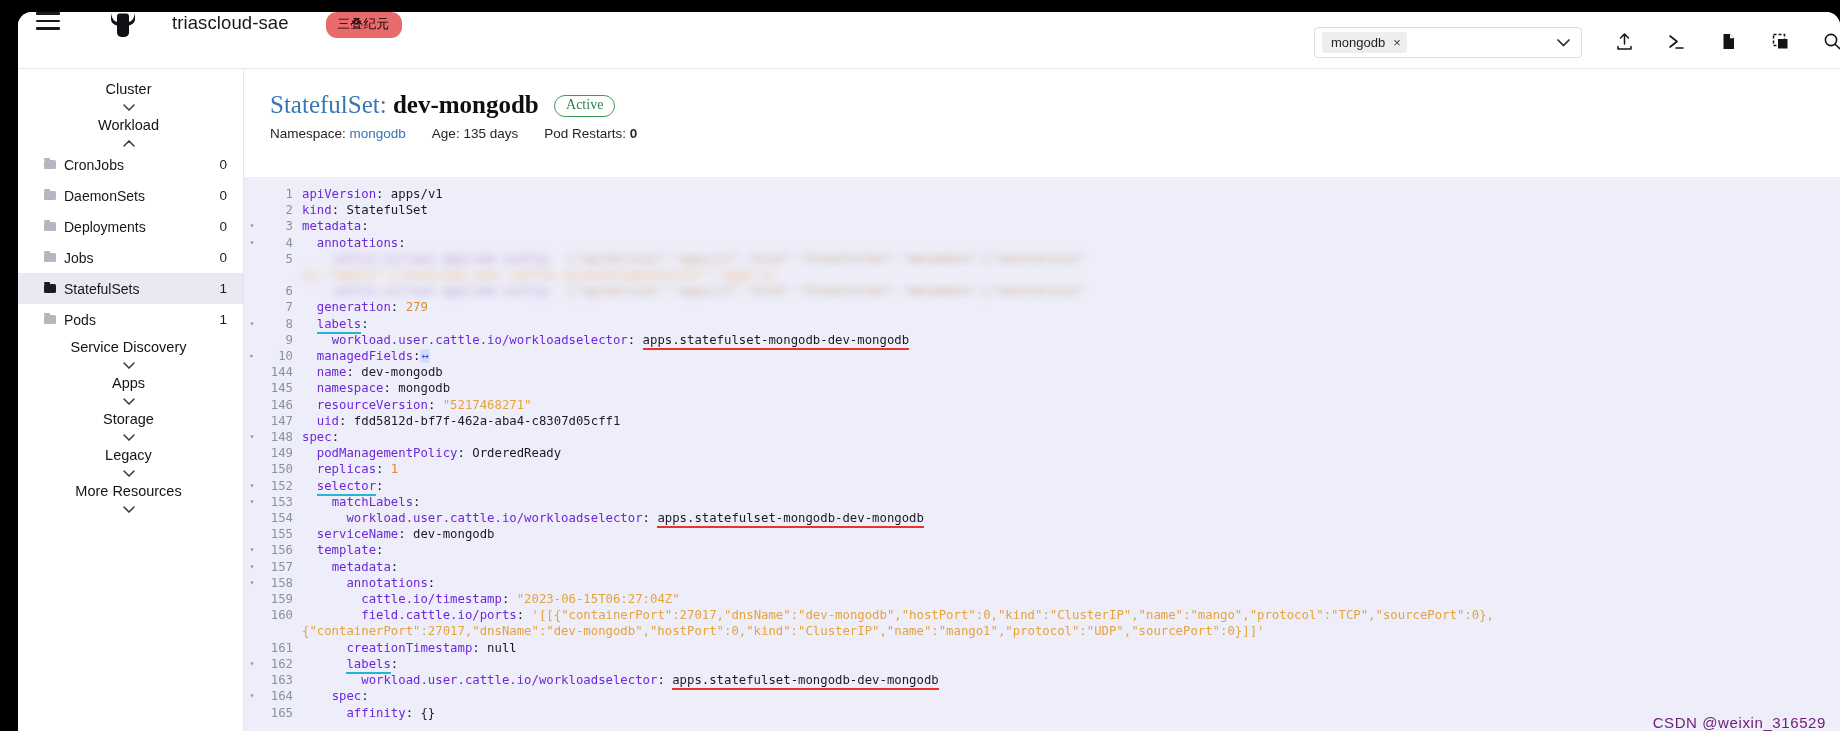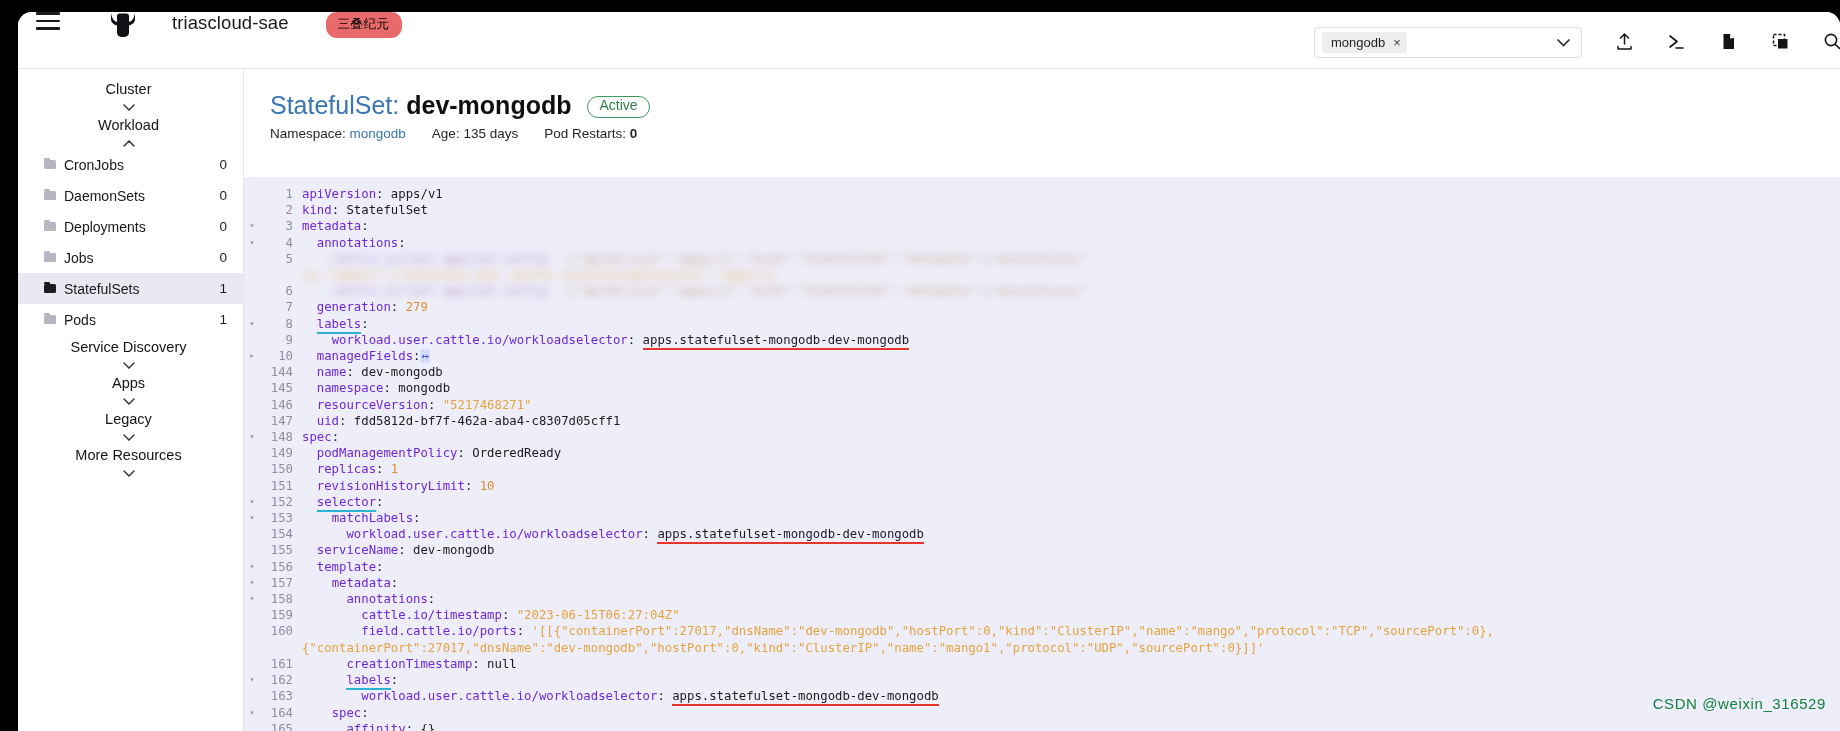--- a/index.html
+++ b/index.html
@@ -132,20 +132,21 @@
   .leaf .cnt { font-size: 13.5px; color: #1b1b22; }
 
   
   #main { flex: 1; position: relative; overflow: hidden; background: #fff; }
 
   #page-head { padding: 22px 0 0 26px; }
   h1.title {
     margin: 0; font-weight: 400;
     font-size: 25px; line-height: 1.12;
     color: #0f0f12;
+    font-family: Liberation Serif, serif;
   }
   h1.title .kind { color: #3976b4; }
   h1.title .name { font-weight: bold; }
   .state-pill {
     display: inline-block;
     border: 1px solid #3c9c5a;
     color: #2f7f48;
     border-radius: 12px;
     font-size: 14px;
     padding: 1px 11px 3px;
@@ -194,23 +195,23 @@
   .blurred {
     filter: blur(4.2px);
     color: #b08a5e;
     opacity: .72;
   }
   .blurred .kk { color: #9a6fb0; }
   .wrapline { padding-left: 58px; white-space: pre; color: #e6a23c; }
 
   #watermark {
     position: absolute;
-    right: 14px; bottom: 19px;
+    right: 14px; bottom: 0;
     font-size: 15px;
-    color: #15803d;
+    color: #701a75;
     letter-spacing: .6px;
     font-family: "Liberation Sans", sans-serif;
     pointer-events: none;
   }
 </style>
 </head>
 <body>
 
 <div id="window">
 
@@ -331,20 +332,28 @@
       <div class="sec">
         <span class="lbl">Service Discovery</span>
         <span class="chev">
           <svg width="12" height="7" viewBox="0 0 12 7">
               <path d="M1 1 L6 6 L11 1" stroke="#3a3a3a" stroke-width="1.5" fill="none" stroke-linecap="round"></path>
             </svg>
         </span>
       </div>
       <div class="sec">
         <span class="lbl">Apps</span>
+        <span class="chev">
+          <svg width="12" height="7" viewBox="0 0 12 7">
+              <path d="M1 1 L6 6 L11 1" stroke="#3a3a3a" stroke-width="1.5" fill="none" stroke-linecap="round"></path>
+            </svg>
+        </span>
+      </div>
+      <div class="sec">
+        <span class="lbl">Storage</span>
         <span class="chev">
           <svg width="12" height="7" viewBox="0 0 12 7">
               <path d="M1 1 L6 6 L11 1" stroke="#3a3a3a" stroke-width="1.5" fill="none" stroke-linecap="round"></path>
             </svg>
         </span>
       </div>
       <div class="sec">
         <span class="lbl">Legacy</span>
         <span class="chev">
           <svg width="12" height="7" viewBox="0 0 12 7">
@@ -398,21 +407,20 @@
           <div class="ln"><span class="fold">▾</span><span class="gut">8</span><span class="code-txt">  <span class="k ul-blue">labels</span><span class="p">:</span></span></div>
           <div class="ln"><span class="fold"></span><span class="gut">9</span><span class="code-txt">    <span class="k">workload.user.cattle.io/workloadselector</span><span class="p">: </span><span class="v ul-red">apps.statefulset-mongodb-dev-mongodb</span></span></div>
           <div class="ln"><span class="fold">▸</span><span class="gut">10</span><span class="code-txt">  <span class="k">managedFields</span><span class="p">:</span><span class="expand">↔</span></span></div>
           <div class="ln"><span class="fold"></span><span class="gut">144</span><span class="code-txt">  <span class="k">name</span><span class="p">: </span><span class="v">dev-mongodb</span></span></div>
           <div class="ln"><span class="fold"></span><span class="gut">145</span><span class="code-txt">  <span class="k">namespace</span><span class="p">: </span><span class="v">mongodb</span></span></div>
           <div class="ln"><span class="fold"></span><span class="gut">146</span><span class="code-txt">  <span class="k">resourceVersion</span><span class="p">: </span><span class="s">"5217468271"</span></span></div>
           <div class="ln"><span class="fold"></span><span class="gut">147</span><span class="code-txt">  <span class="k">uid</span><span class="p">: </span><span class="v">fdd5812d-bf7f-462a-aba4-c8307d05cff1</span></span></div>
           <div class="ln"><span class="fold">▾</span><span class="gut">148</span><span class="code-txt"><span class="k">spec</span><span class="p">:</span></span></div>
           <div class="ln"><span class="fold"></span><span class="gut">149</span><span class="code-txt">  <span class="k">podManagementPolicy</span><span class="p">: </span><span class="v">OrderedReady</span></span></div>
           <div class="ln"><span class="fold"></span><span class="gut">150</span><span class="code-txt">  <span class="k">replicas</span><span class="p">: </span><span class="n">1</span></span></div>
-          <div class="ln"><span class="fold"></span><span class="gut">151</span><span class="code-txt">  <span class="k">revisionHistoryLimit</span><span class="p">: </span><span class="n">10</span></span></div>
           <div class="ln"><span class="fold">▾</span><span class="gut">152</span><span class="code-txt">  <span class="k ul-blue">selector</span><span class="p">:</span></span></div>
           <div class="ln"><span class="fold">▾</span><span class="gut">153</span><span class="code-txt">    <span class="k">matchLabels</span><span class="p">:</span></span></div>
           <div class="ln"><span class="fold"></span><span class="gut">154</span><span class="code-txt">      <span class="k">workload.user.cattle.io/workloadselector</span><span class="p">: </span><span class="v ul-red">apps.statefulset-mongodb-dev-mongodb</span></span></div>
           <div class="ln"><span class="fold"></span><span class="gut">155</span><span class="code-txt">  <span class="k">serviceName</span><span class="p">: </span><span class="v">dev-mongodb</span></span></div>
           <div class="ln"><span class="fold">▾</span><span class="gut">156</span><span class="code-txt">  <span class="k">template</span><span class="p">:</span></span></div>
           <div class="ln"><span class="fold">▾</span><span class="gut">157</span><span class="code-txt">    <span class="k">metadata</span><span class="p">:</span></span></div>
           <div class="ln"><span class="fold">▾</span><span class="gut">158</span><span class="code-txt">      <span class="k">annotations</span><span class="p">:</span></span></div>
           <div class="ln"><span class="fold"></span><span class="gut">159</span><span class="code-txt">        <span class="k">cattle.io/timestamp</span><span class="p">: </span><span class="s">"2023-06-15T06:27:04Z"</span></span></div>
           <div class="ln"><span class="fold"></span><span class="gut">160</span><span class="code-txt">        <span class="k">field.cattle.io/ports</span><span class="p">: </span><span class="s">'[[{"containerPort":27017,"dnsName":"dev-mongodb","hostPort":0,"kind":"ClusterIP","name":"mango","protocol":"TCP","sourcePort":0},</span></span></div>
           <div class="ln"><span class="wrapline">{"containerPort":27017,"dnsName":"dev-mongodb","hostPort":0,"kind":"ClusterIP","name":"mango1","protocol":"UDP","sourcePort":0}]]'</span></div>

